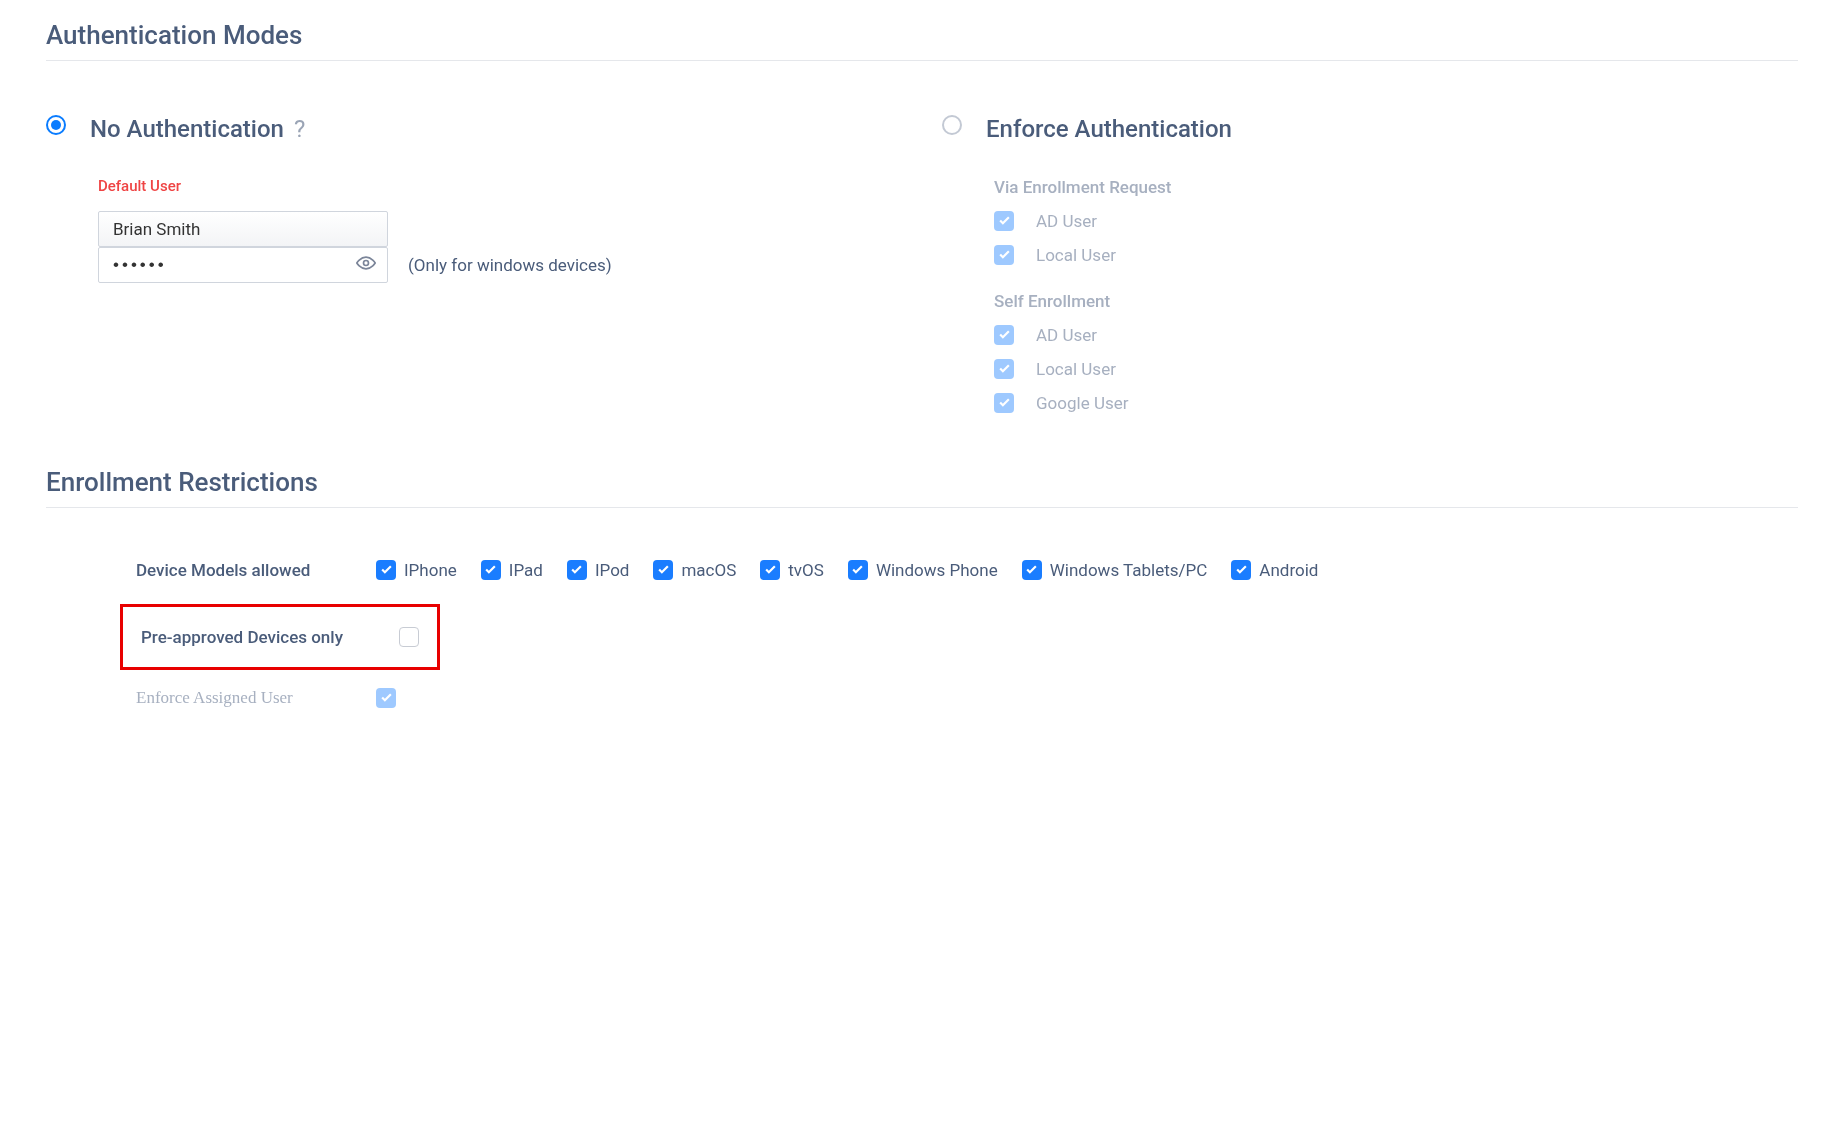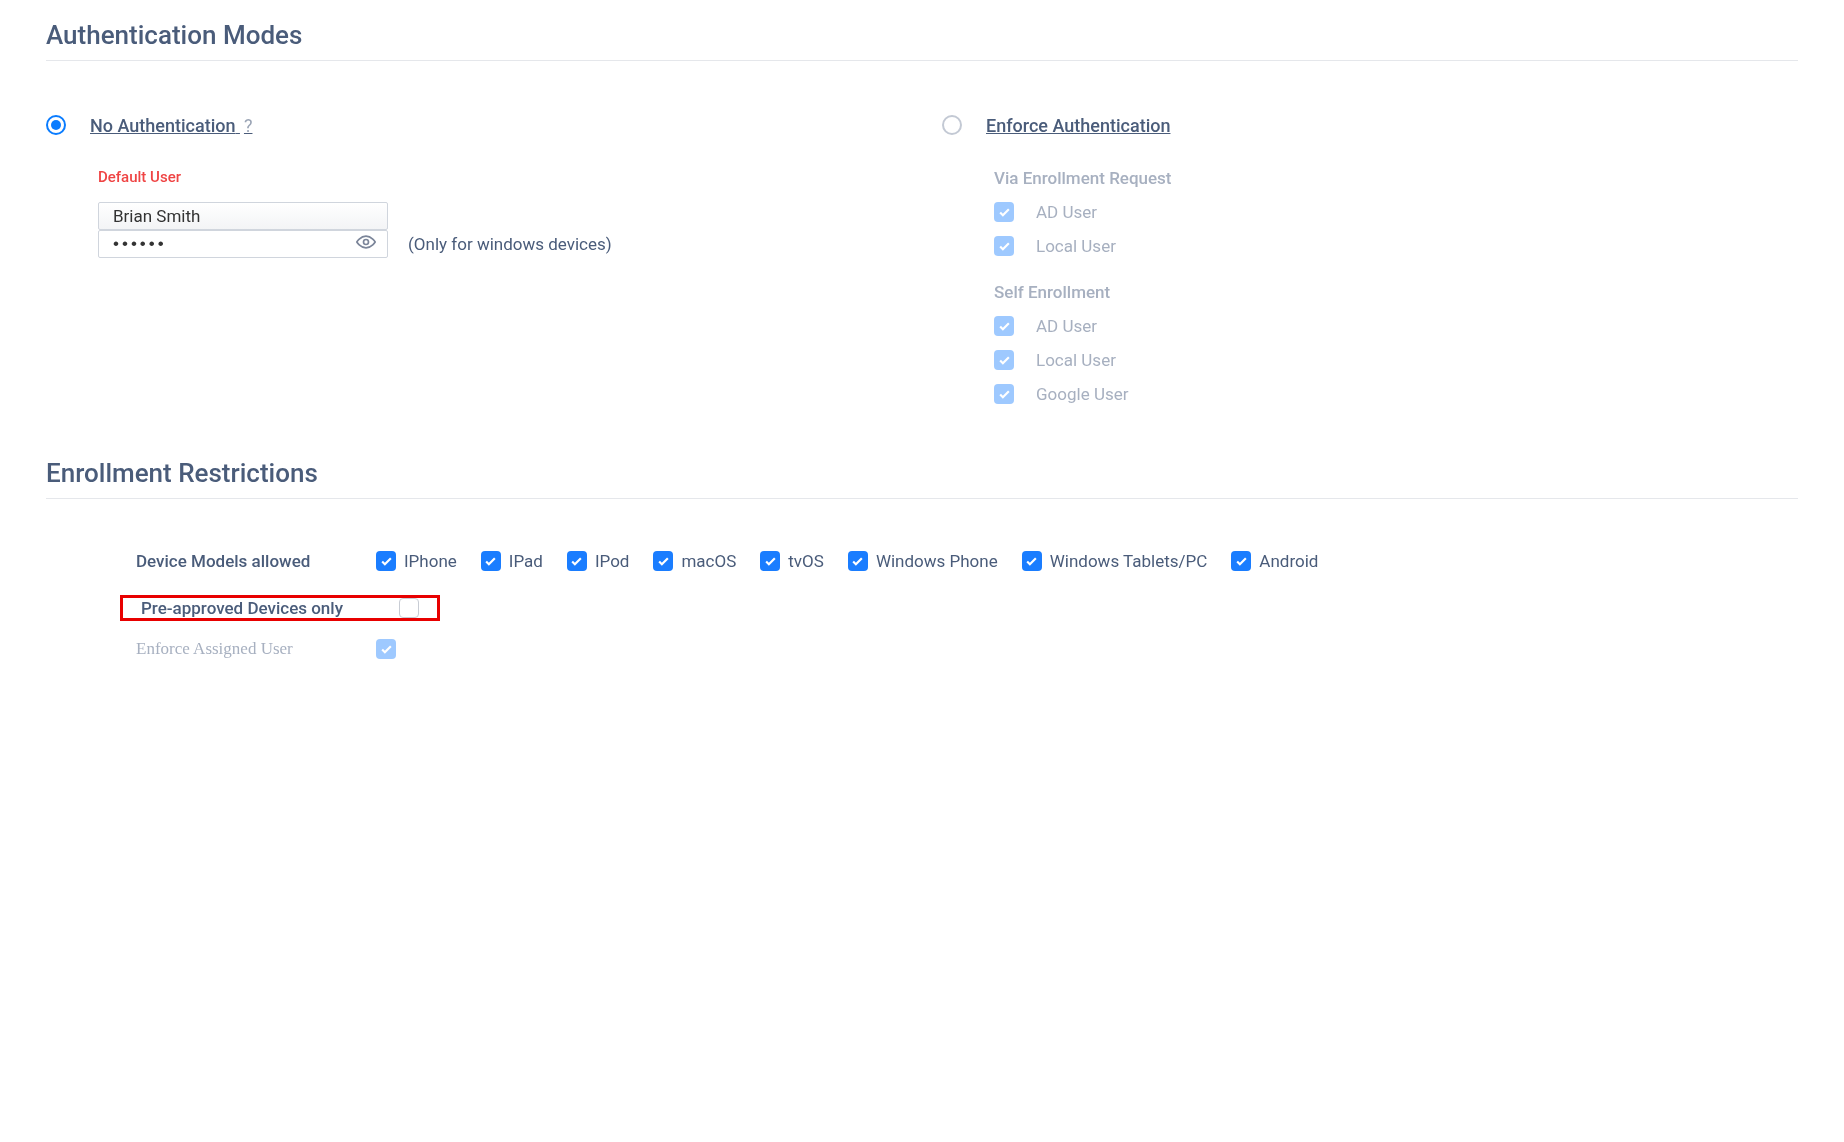--- a/index.html
+++ b/index.html
@@ -44,45 +44,44 @@
     border-color: #0a7cff;
   }
   .radio.selected::after {
     content: "";
     position: absolute;
     top: 3px; left: 3px; right: 3px; bottom: 3px;
     background: #0a7cff;
     border-radius: 50%;
   }
   .radio-label {
-    font-size: 18px;
+    font-size: 24px;
     font-weight: 500;
     color: #4a5c7a;
     line-height: 1.4;
-    text-decoration: underline;
   }
   .help-q {
     color: #9aa4b5;
     font-weight: 400;
     margin-left: 4px;
     cursor: pointer;
   }
   .sub-block {
     margin-left: 52px;
   }
   .field-label {
     font-size: 15px;
     color: #ef4444;
     font-weight: 500;
     margin-bottom: 16px;
     margin-top: 30px;
   }
   .text-input, .select-input {
     width: 290px;
-    height: 28px;
+    height: 36px;
     border: 1px solid #d0d5dd;
     border-radius: 2px;
     padding: 0 14px;
     font-size: 17px;
     color: #333;
     background: #fff;
   }
   .select-input {
     background: linear-gradient(#fff, #f3f4f6);
     display: flex;
@@ -161,21 +160,21 @@
     gap: 24px;
     flex-wrap: wrap;
   }
   .device-item {
     display: inline-flex;
     align-items: center;
     gap: 8px;
   }
   .highlight-box {
     border: 3px solid #e80000;
-    padding: 0 18px;
+    padding: 20px 18px;
     margin-left: 74px;
     margin-bottom: 18px;
     display: inline-flex;
     align-items: center;
     gap: 9px;
     width: 320px;
     justify-content: space-between;
   }
   .highlight-box .restrict-label { width: auto; }
 </style>

